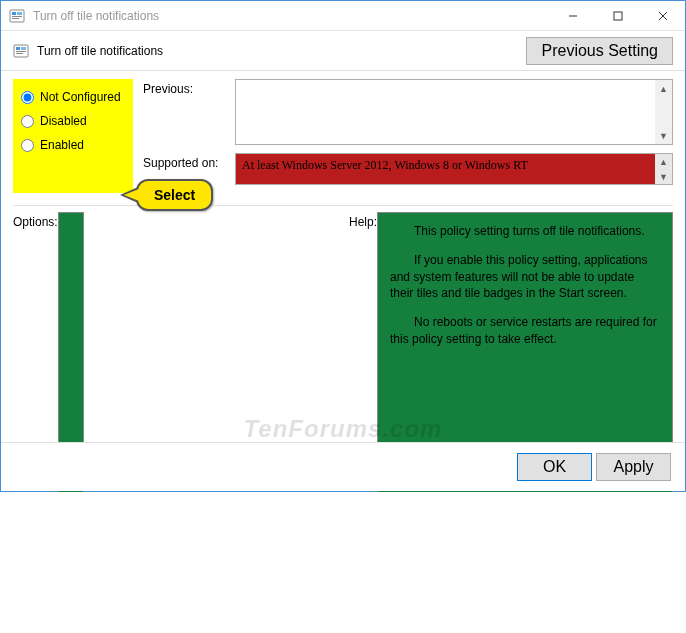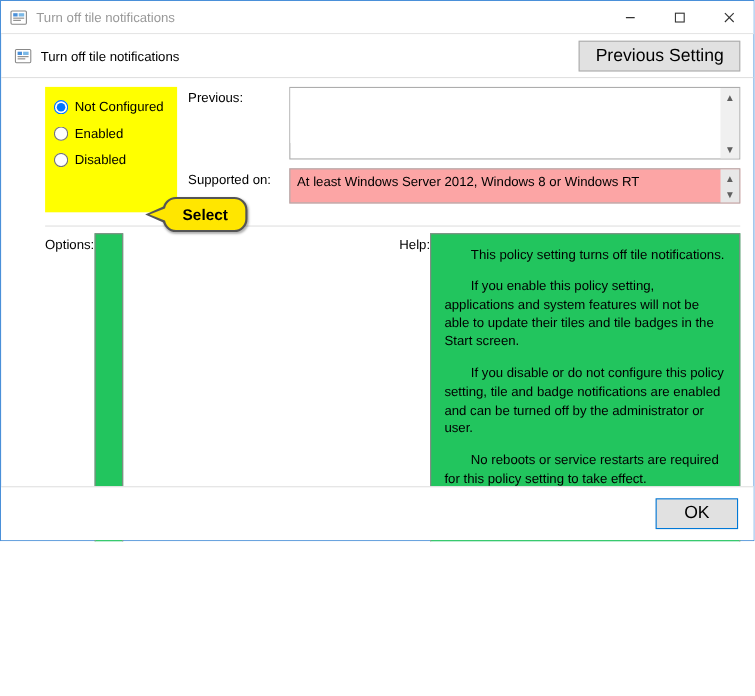--- a/index.html
+++ b/index.html
@@ -9,43 +9,43 @@
 .titlebar .icon { width: 16px; height: 16px; margin-right: 8px; }
 .titlebar .title { flex: 1; color: #999; font-size: 12px; }
 .window-controls { display: flex; height: 100%; }
 .window-controls div { width: 45px; display: flex; align-items: center; justify-content: center; color: #666; }
 .toolbar { height: 40px; display: flex; align-items: center; padding: 0 12px; border-bottom: 1px solid #e0e0e0; }
 .toolbar .icon { width: 16px; height: 16px; margin-right: 8px; }
 .toolbar .policy-name { flex: 1; font-size: 12px; }
 .nav-btns { display: flex; gap: 8px; }
 .btn { border: 1px solid #adadad; background: #e1e1e1; padding: 4px 14px; font-size: 16px; cursor: pointer; min-width: 90px; }
 .btn.primary { border-color: #0078d7; }
-.content { padding: 8px 12px 0 28px; position: relative; margin-left: 12px; }
+.content { padding: 8px 12px 0 12px; position: relative; }
 .top-section { display: flex; gap: 10px; }
 .radio-group { background: #ffff00; padding: 6px 8px 6px 6px; min-width: 120px; position: relative; }
 .radio-item { display: flex; align-items: center; padding: 5px 2px; cursor: pointer; }
 .radio-item input { margin-right: 6px; }
 .callout { position: absolute; left: 135px; top: 108px; z-index: 10; }
 .callout-bubble { background: #ffe600; border: 2px solid #555; border-radius: 12px; padding: 6px 16px; font-weight: bold; font-size: 14px; position: relative; box-shadow: 1px 1px 2px rgba(0,0,0,0.3); }
 .callout-bubble::before { content: ""; position: absolute; left: -18px; top: 50%; transform: translateY(-50%); border-right: 18px solid #555; border-top: 8px solid transparent; border-bottom: 8px solid transparent; }
 .callout-bubble::after { content: ""; position: absolute; left: -14px; top: 50%; transform: translateY(-50%); border-right: 15px solid #ffe600; border-top: 6px solid transparent; border-bottom: 6px solid transparent; }
 .fields { flex: 1; }
 .field-row { display: flex; align-items: flex-start; margin-bottom: 8px; }
 .field-label { width: 92px; padding-top: 3px; text-align: left; }
 .textarea-wrap { position: relative; flex: 1; border: 1px solid #adadad; background: #fff; }
 .textarea-wrap textarea { width: calc(100% - 18px); border: none; resize: none; padding: 4px; font-family: inherit; font-size: 12px; outline: none; }
 .textarea-wrap .scroll-ind { position: absolute; right: 0; top: 0; width: 17px; height: 100%; background: #f0f0f0; display: flex; flex-direction: column; justify-content: space-between; }
 .scroll-arrow { height: 17px; display:flex; align-items:center; justify-content:center; color:#606060; font-size:9px; }
-.readonly-box { flex: 1; border: 1px solid #adadad; background: #fca5a5; padding: 4px 6px; position: relative; min-height: 32px; }
+.readonly-box { flex: 1; border: 1px solid #adadad; background: #b91c1c; padding: 4px 6px; position: relative; min-height: 32px; font-family: Liberation Serif, serif; }
 .readonly-box .scroll-ind { position: absolute; right: 0; top: 0; width: 17px; height: 100%; background: #e8e8e8; display: flex; flex-direction: column; justify-content: space-between; }
 .separator { border-top: 1px solid #e0e0e0; margin: 12px 0 6px 0; }
 .lower { display: flex; gap: 12px; }
 .panel-col { flex: 1; display: flex; }
 .panel-label { padding: 3px 0 6px 0; }
-.panel-box { border: 1px solid #888; background: #22c55e; height: 310px; padding: 10px 12px; overflow: auto; }
+.panel-box { border: 1px solid #888; background: #15803d; height: 310px; padding: 10px 12px; overflow: auto; }
 .panel-box p { margin-bottom: 12px; line-height: 1.4; text-indent: 24px; }
 .footer { position: absolute; bottom: 0; left: 0; right: 0; padding: 10px 14px; border-top: 1px solid #e0e0e0; display: flex; justify-content: flex-end; gap: 4px; background: #fff; }
 .footer .btn { min-width: 75px; }
 .watermark { position: absolute; bottom: 48px; left: 0; right: 0; text-align: center; font-size: 24px; font-weight: bold; color: rgba(0,0,0,0.12); pointer-events: none; font-style: italic; letter-spacing: 1px; }
 svg.app-icon rect.bg{fill:#fff;stroke:#888;}
 </style>
 </head>
 <body>
 
 <div class="window">
@@ -96,25 +96,25 @@
   <div class="content">
 
     <div class="top-section">
       <div class="radio-group">
         <label class="radio-item">
           <input type="radio" name="state" checked="" style="">
           <span>Not Configured</span>
         </label>
         <label class="radio-item">
           <input type="radio" name="state" style="">
-          <span>Enabled</span>
+          <span>Disabled</span>
         </label>
         <label class="radio-item">
           <input type="radio" name="state" style="">
-          <span>Disabled</span>
+          <span>Enabled</span>
         </label>
       </div>
 
       <div class="fields">
         <div class="field-row">
           <div class="field-label">Previous:</div>
           <div class="textarea-wrap" style="height:66px">
             <textarea rows="3" style=""></textarea>
             <div class="scroll-ind">
               <div class="scroll-arrow">▲</div>
@@ -144,26 +144,27 @@
     <div class="lower">
       <div class="panel-col">
         <div class="panel-label">Options:</div>
         <div class="panel-box"></div>
       </div>
       <div class="panel-col">
         <div class="panel-label">Help:</div>
         <div class="panel-box">
           <p>This policy setting turns off tile notifications.</p>
           <p>If you enable this policy setting, applications and system features will not be able to update their tiles and tile badges in the Start screen.</p>
-          <p>If you disable or do not configure this policy setting, tile and badge notifications are enabled and can be turned off by the administrator or user.</p>
           <p>No reboots or service restarts are required for this policy setting to take effect.</p>
         </div>
       </div>
     </div>
 
   </div>
 
+  <div class="watermark">TenForums.com</div>
 
   <div class="footer">
     <button class="btn primary">OK</button>
+    <button class="btn">Apply</button>
   </div>
 
 </div>
 
 </body></html>

